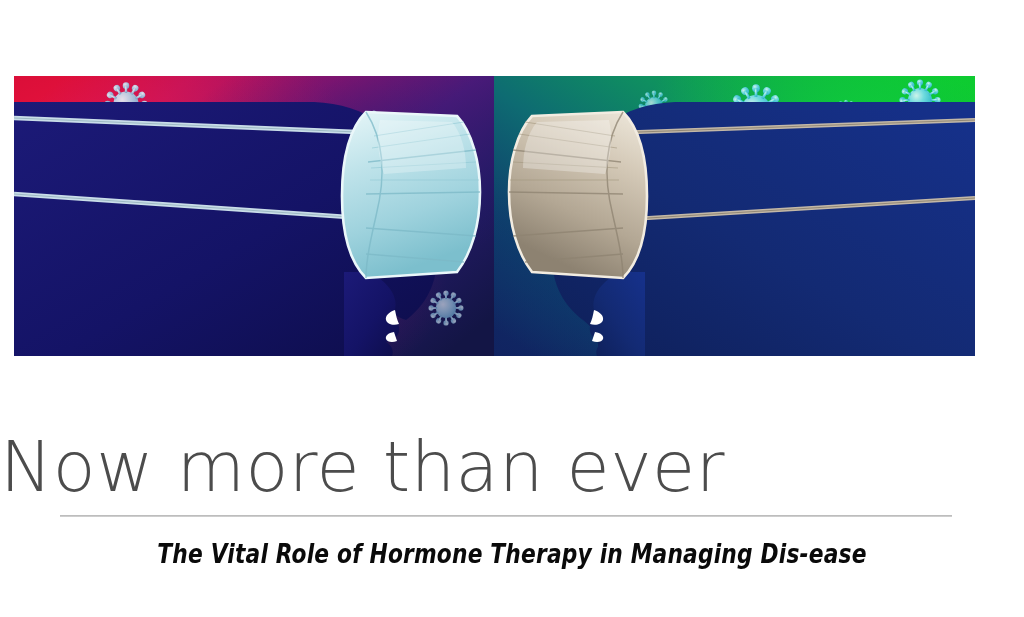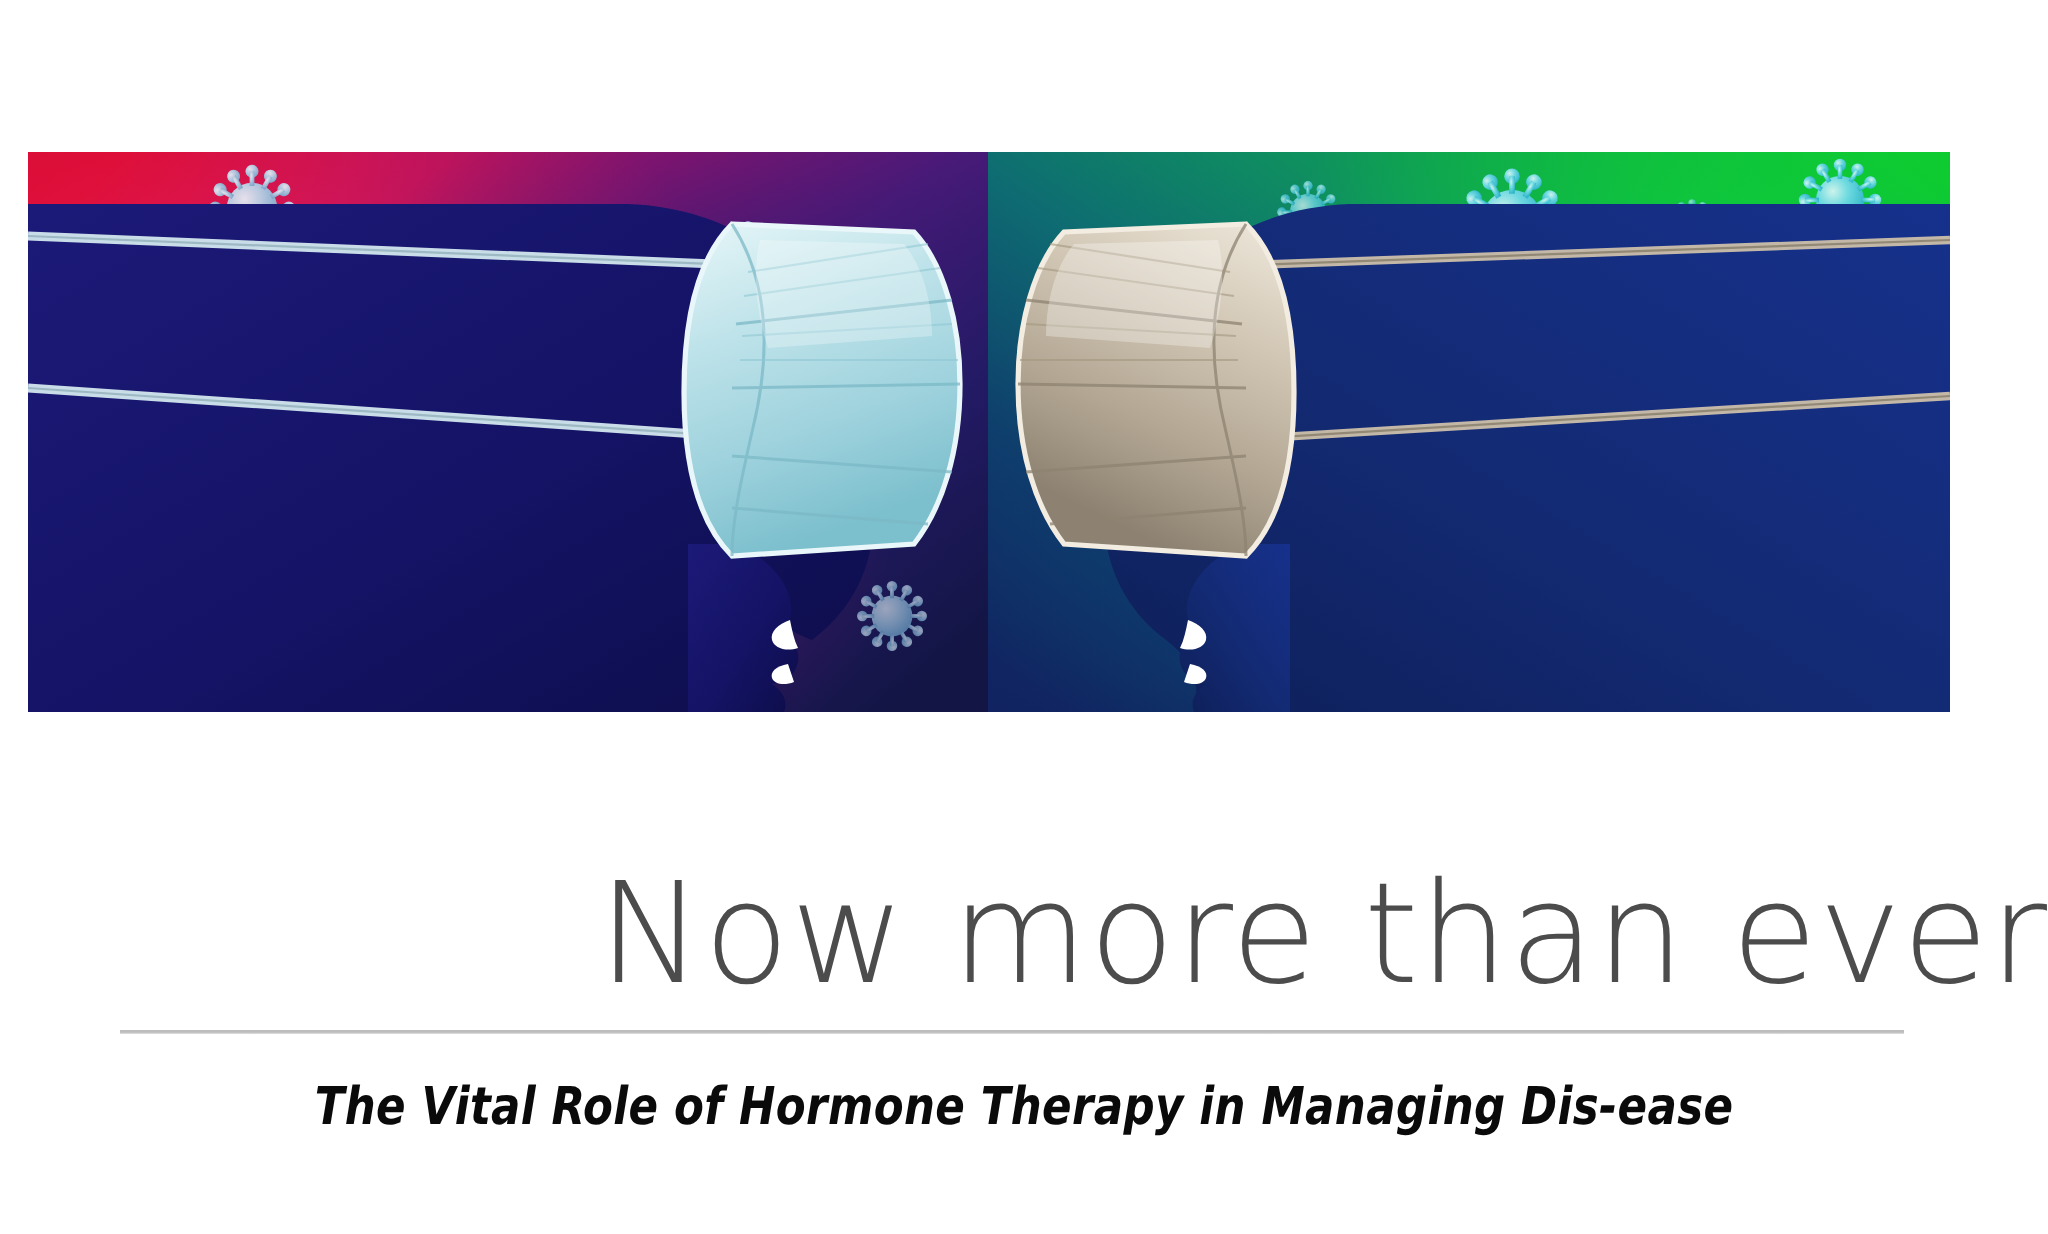--- a/index.html
+++ b/index.html
@@ -40,21 +40,21 @@
     height: 280px;
   }
 
   
   .headline {
     position: absolute;
     left: 0;
     right: 0;
     top: 424px;
     height: 86px;
-    text-align: right;
+    text-align: left;
     font-family: "DejaVu Sans", "Liberation Sans", sans-serif;
     font-weight: 300;
     font-size: 70px;
     line-height: 86px;
     letter-spacing: 0.5px;
     color: #4c4c4c;
     white-space: nowrap;
   }
 
   

